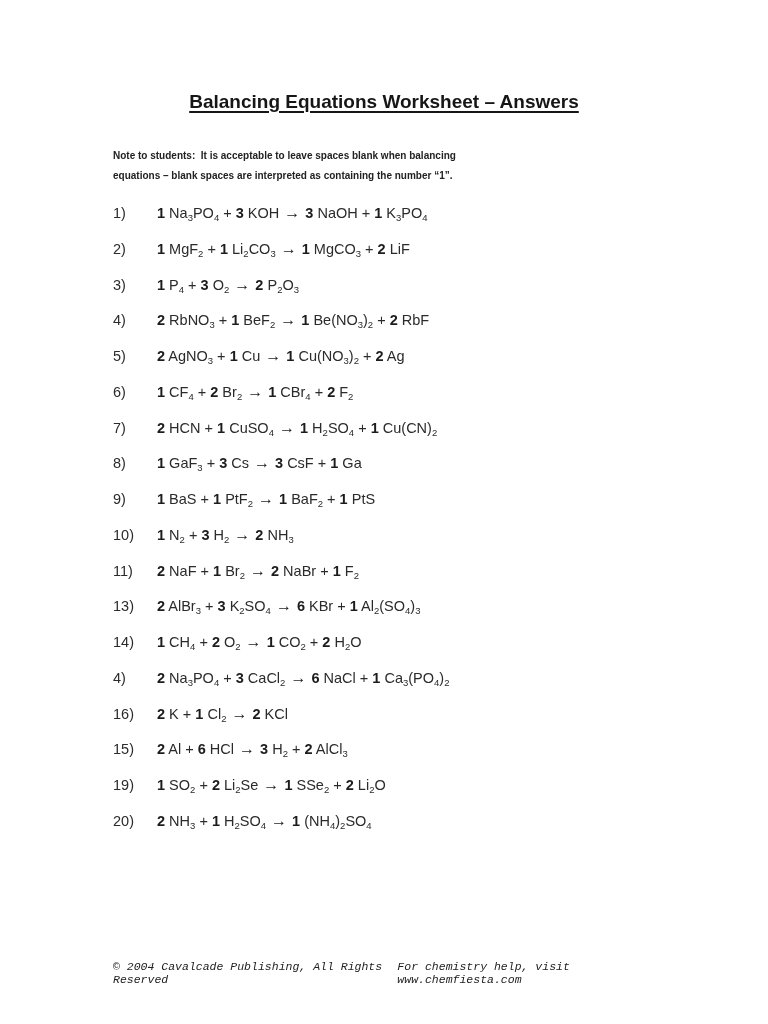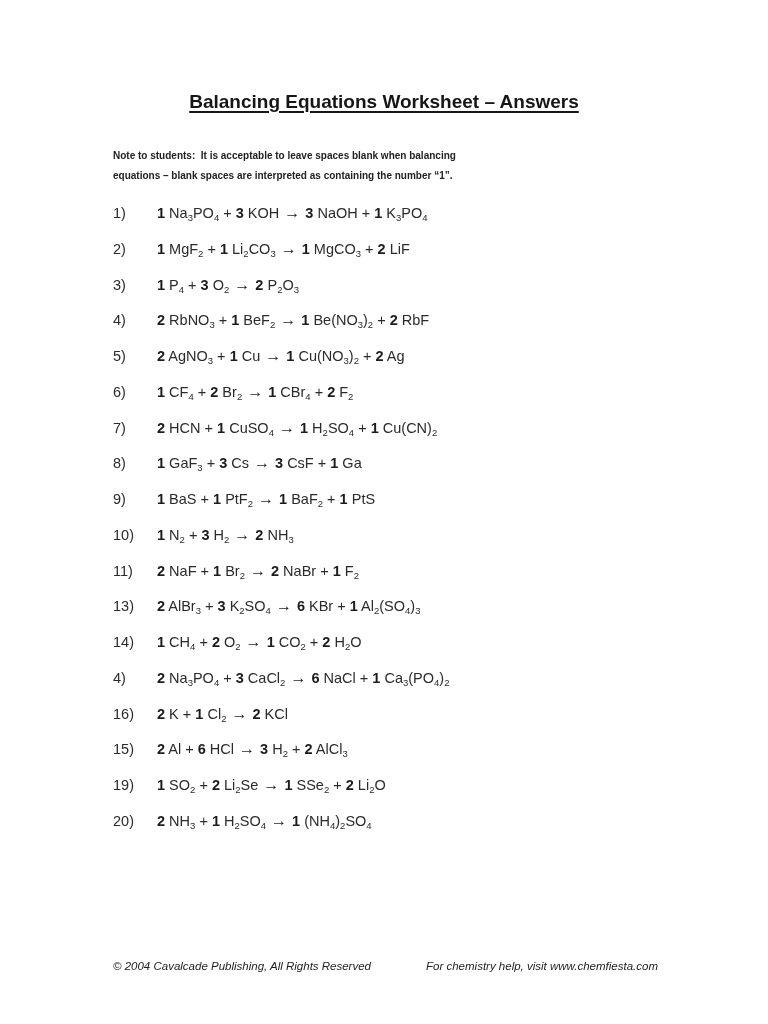--- a/index.html
+++ b/index.html
@@ -88,20 +88,21 @@
   .footer {
     position: absolute;
     left: 113px;
     top: 960px;
     width: 545px;
     display: flex;
     justify-content: space-between;
     font-size: 11.5px;
     font-style: italic;
     color: #222222;
+    font-family: Liberation Mono, monospace;
   }
 </style>
 </head>
 <body>
 
 <div class="page">
 
   <h1 class="title"><span class="title-underline">Balancing Equations Worksheet – Answers</span></h1>
 
   <p class="note"><span class="note-line">Note to students:  It is acceptable to leave spaces blank when balancing</span><span class="note-line">equations – blank spaces are interpreted as containing the number “1”.</span></p>

